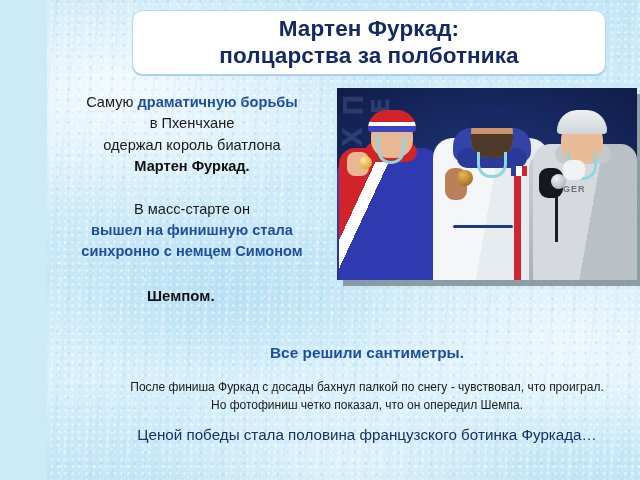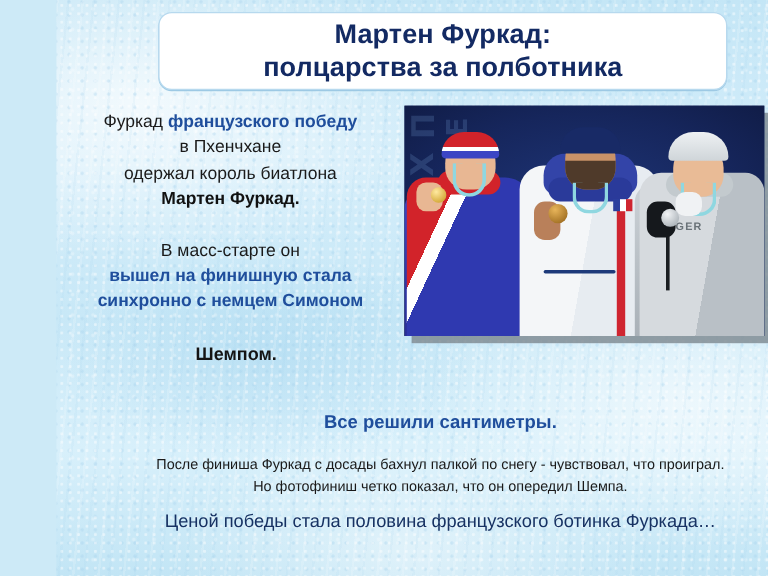--- a/index.html
+++ b/index.html
@@ -237,21 +237,21 @@
   .txt { position:absolute; z-index:6; }
 
   .left-col {
     left:14px; top:92px; width:262px;
     text-align:center; font-size:14.6px; line-height:1.46; color:#1a1a1a;
   }
   .left-col .b-blue { font-weight:bold; color:#1f4e9c; }
   .left-col .b-dark { font-weight:bold; color:#111111; }
 
   .overlap-word {
-    left:116px; top:287px; width:110px;
+    left:100px; top:287px; width:110px;
     font-size:15px; font-weight:bold; color:#141414; z-index:8;
     text-align:left;
   }
 
   .mid-para {
     left:60px; top:286px; width:520px;
     text-align:center; font-size:14.6px; line-height:1.5; color:#1a1a1a;
     z-index:7;
   }
 
@@ -328,21 +328,21 @@
       <div class="cord"></div>
       <div class="ger">GER</div>
       <div class="glove2"></div>
       <div class="glove"></div>
       <div class="medal"></div>
     </div>
   </div>
 
   <div class="txt left-col">
     <div>
-      <span>Фуркад </span><span class="b-blue">французского победу</span><br>
+      <span>Самую </span><span class="b-blue">драматичную борьбы</span><br>
       <span>в Пхенчхане</span><br>
       <span>одержал король биатлона</span><br>
       <span class="b-dark">Мартен Фуркад.</span>
     </div>
     <div style="height:1.46em"></div>
     <div>
       <span>В масс-старте он</span><br>
       <span class="b-blue">вышел на финишную стала синхронно с немцем Симоном</span>
     </div>
   </div>

